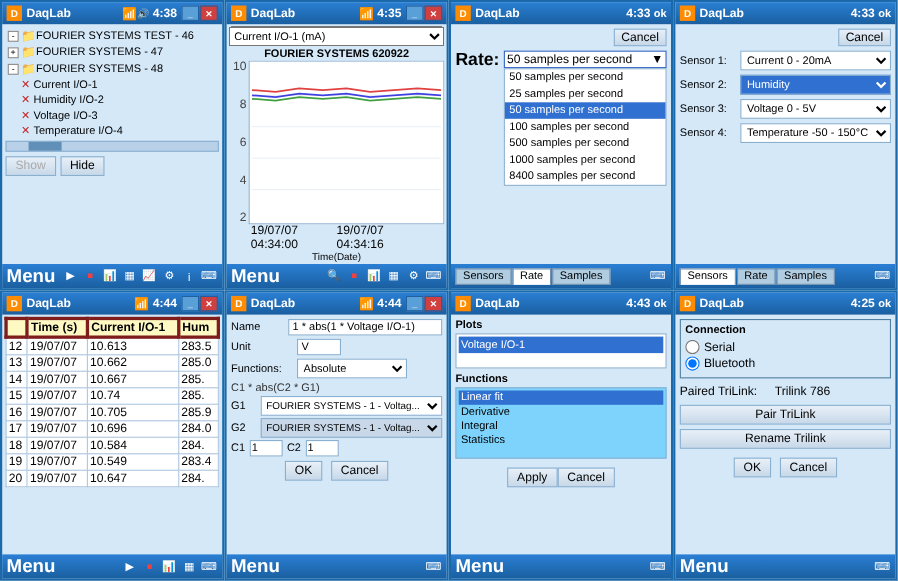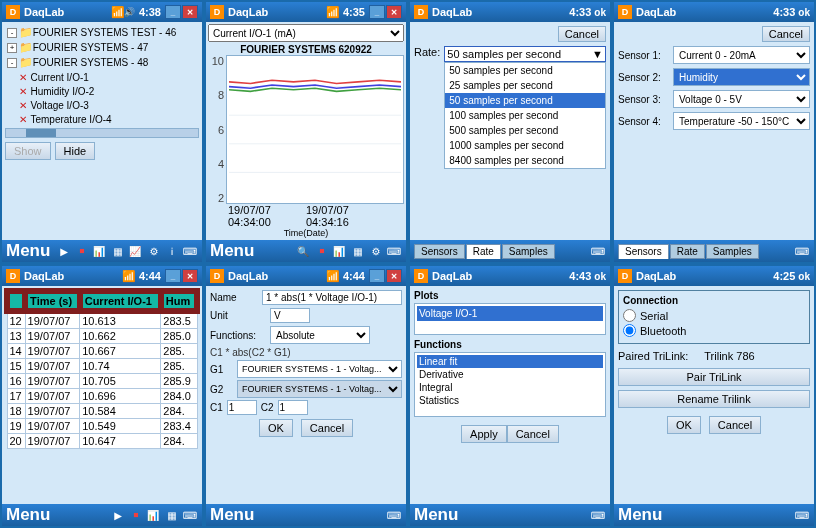--- a/index.html
+++ b/index.html
@@ -39,42 +39,42 @@
     .dropdown-item.selected { background: #3070d0; color: white; }
 
     
     .sensor-row { display: flex; align-items: center; margin-bottom: 4px; }
     .sensor-row label { width: 55px; font-size: 10px; }
     .sensor-select { flex: 1; font-size: 10px; border: 1px solid #8ab0d0; background: white; padding: 1px; }
     .sensor-select.highlight { background: #3070d0; color: white; }
 
     
     .data-table { width: 100%; border-collapse: collapse; font-size: 9px; }
-    .data-table th { background: #14b8a6; border: 6px solid #7f1d1d; padding: 1px 2px; text-align: left; }
+    .data-table th { background: #fef9c3; border: 3px solid #7f1d1d; padding: 1px 2px; text-align: left; }
     .data-table td { border: 1px solid #b0c8e0; padding: 1px 2px; background: white; }
 
     
     .form-row { display: flex; align-items: center; margin-bottom: 3px; }
     .form-row label { width: 60px; font-size: 10px; }
     .form-input { flex: 1; border: 1px solid #8ab0d0; padding: 1px 3px; font-size: 10px; background: white; }
     .functions-select { width: 100px; border: 1px solid #8ab0d0; font-size: 10px; background: white; padding: 1px; }
     .formula-expr { font-size: 10px; color: #333; margin: 2px 0; }
     .g-row { display: flex; align-items: center; gap: 2px; margin-bottom: 2px; }
     .g-label { width: 25px; font-size: 10px; }
     .g-select { flex: 1; border: 1px solid #8ab0d0; font-size: 9px; background: white; }
     .c-row { display: flex; align-items: center; gap: 4px; margin-bottom: 4px; }
     .c-label { font-size: 10px; }
     .c-input { width: 30px; border: 1px solid #8ab0d0; font-size: 10px; background: white; padding: 1px; }
     .ok-cancel { display: flex; gap: 8px; justify-content: center; }
 
     
     .plots-list { background: white; border: 1px solid #8ab0d0; padding: 2px; margin-bottom: 4px; }
     .plots-item { padding: 2px; cursor: pointer; font-size: 10px; }
     .plots-item.selected { background: #3070d0; color: white; }
-    .functions-list { background: #ffffff; border: 1px solid #8ab0d0; padding: 2px; }
+    .functions-list { background: #7dd3fc; border: 1px solid #8ab0d0; padding: 2px; }
     .functions-list-item { padding: 1px 2px; font-size: 10px; cursor: pointer; }
     .functions-list-item.selected { background: #3070d0; color: white; }
 
     
     .connection-box { border: 1px solid #5080a0; padding: 4px; margin-bottom: 6px; }
     .connection-title { font-size: 10px; font-weight: bold; margin-bottom: 3px; }
     .radio-row { display: flex; align-items: center; gap: 4px; font-size: 10px; margin-bottom: 2px; }
     .paired-row { display: flex; align-items: flex-end; gap: 16px; font-size: 10px; margin-bottom: 6px; }
 
     .tabs-bar { display: flex; gap: 1px; margin-bottom: 2px; }
@@ -217,21 +217,21 @@
   <div class="title-bar">
     <span class="title-icon">D</span>
     <span>DaqLab</span>
     <span class="spacer"></span>
     <span style="margin:0 3px">4:33</span>
     <span style="color:white;font-size:10px;">ok</span>
   </div>
   <div class="panel-content" style="display:flex; flex-direction:column; flex:1; padding:4px;">
     <button class="btn cancel-btn-top" style="align-self:flex-end; margin-bottom:4px;">Cancel</button>
     <div style="display:flex; align-items:flex-start; margin-bottom:2px;">
-      <span style="font-size:11px; margin-right:4px; font-weight:normal;">Rate:</span>
+      <span style="font-size:16px; margin-right:4px; font-weight:bold;">Rate:</span>
       <div style="flex:1;">
         <div style="background:white; border:1px solid #3060c0; padding:1px 2px; font-size:10px; display:flex; justify-content:space-between;">
           <span>50 samples per second</span>
           <span>▼</span>
         </div>
         <div class="dropdown-list" style="position:relative; z-index:10;">
           <div class="dropdown-item">50 samples per second</div>
           <div class="dropdown-item">25 samples per second</div>
           <div class="dropdown-item selected">50 samples per second</div>
           <div class="dropdown-item">100 samples per second</div>

